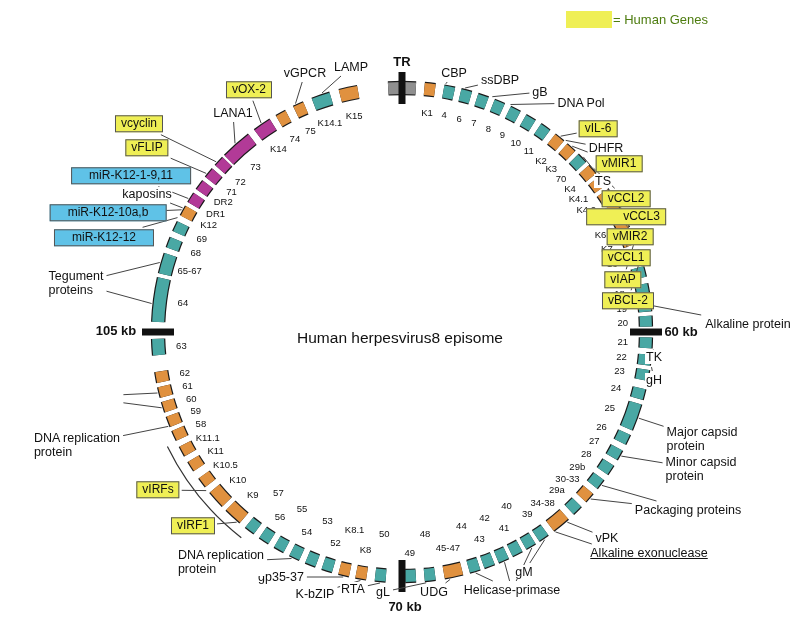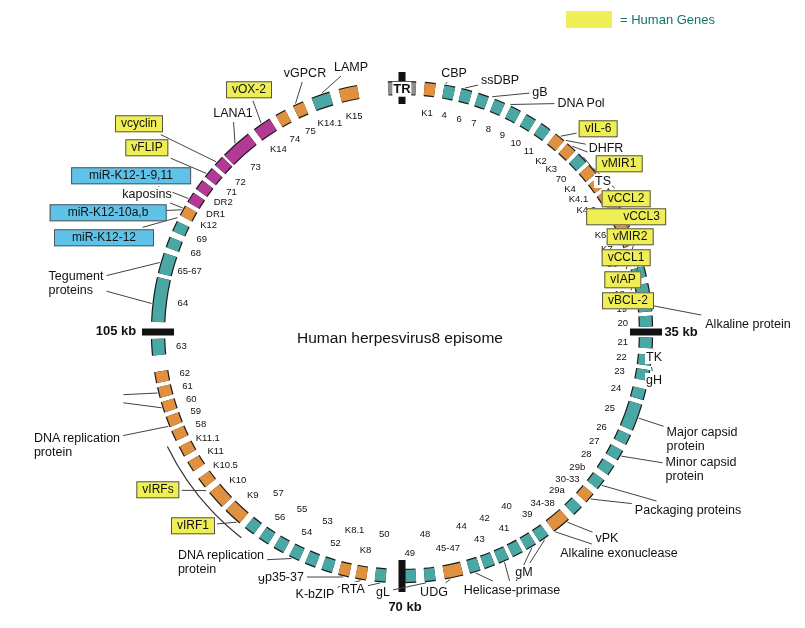--- a/index.html
+++ b/index.html
@@ -9,22 +9,22 @@
   .canvas svg{position:absolute;left:0;top:0;}
   .label-layer{position:absolute;inset:0;}
   .callout{position:absolute;transform:translate(-50%,-50%);font-size:12.5px;line-height:1.12;
            color:#111;white-space:pre;text-align:center;background:#fff;padding:0 1px;}
   .callout.left{text-align:left;}
   .callout.yellow{background:var(--yellow,#efef55);border:1px solid #555;padding:1px 5px;font-size:12px;}
   .callout.blue{background:var(--blue,#5fc2e7);border:1px solid #555;padding:1px 17px;font-size:12px;}
   .callout.bold{font-weight:700;font-size:13px;}
   .callout.title{font-size:15.5px;background:transparent;}
   .callout.latency{font-size:13.5px;background:transparent;}
-  .legend{position:absolute;left:566px;top:11px;display:flex;align-items:center;gap:8px;
-          font-size:13px;color:#0f766e;}
+  .legend{position:absolute;left:566px;top:11px;display:flex;align-items:center;gap:1px;
+          font-size:13px;color:#4d7c0f;}
   .swatch{width:46px;height:17px;display:inline-block;background:var(--yellow,#efef55);}
 </style>
 </head>
 <body>
 
 <div class="canvas">
   <svg width="805" height="628" viewBox="0 0 805 628">
       <path d="M424.3 89.0A244 244 0 0 1 434.9 90.2" stroke="#1a1a1a" stroke-width="14.4" fill="none"></path>
       <path d="M424.3 89.0A244 244 0 0 1 434.9 90.2" stroke="#e0913f" stroke-width="12" fill="none"></path>
       <path d="M443.3 91.5A244 244 0 0 1 453.8 93.6" stroke="#1a1a1a" stroke-width="14.4" fill="none"></path>
@@ -336,21 +336,21 @@
       <div class="callout yellow" style="left: 628px; top: 301px;">vBCL-2</div>
       <div class="callout plain" style="left: 748px; top: 324px;">Alkaline protein</div>
       <div class="callout plain" style="left: 654px; top: 357px;">TK</div>
       <div class="callout plain" style="left: 654px; top: 380px;">gH</div>
       <div class="callout plain left" style="left: 702px; top: 439px;">Major capsid
 protein</div>
       <div class="callout plain left" style="left: 701px; top: 469px;">Minor capsid
 protein</div>
       <div class="callout plain" style="left: 688px; top: 510px;">Packaging proteins</div>
       <div class="callout plain" style="left: 607px; top: 538px;">vPK</div>
-      <div class="callout plain" style="left: 619px; top: 553px;">Alkaline exonuclease</div>
+      <div class="callout plain" style="left: 649px; top: 553px; text-decoration: underline;">Alkaline exonuclease</div>
       <div class="callout plain" style="left: 524px; top: 572px;">gM</div>
       <div class="callout plain" style="left: 512px; top: 590px;">Helicase-primase</div>
       <div class="callout plain" style="left: 434px; top: 592px;">UDG</div>
       <div class="callout plain" style="left: 383px; top: 592px;">gL</div>
       <div class="callout plain" style="left: 353px; top: 589px;">RTA</div>
       <div class="callout plain" style="left: 315px; top: 594px;">K-bZIP</div>
       <div class="callout plain" style="left: 281px; top: 577px;">gp35-37</div>
       <div class="callout plain left" style="left: 221px; top: 562px;">DNA replication
 protein</div>
       <div class="callout yellow" style="left: 193px; top: 526px;">vIRF1</div>
@@ -361,22 +361,22 @@
 proteins</div>
       <div class="callout blue" style="left: 104px; top: 238px; text-align: center;">miR-K12-12</div>
       <div class="callout blue" style="left: 108px; top: 213px;">miR-K12-10a,b</div>
       <div class="callout blue" style="left: 131px; top: 176px;">miR-K12-1-9,11</div>
       <div class="callout plain" style="left: 147px; top: 194px;">kaposins</div>
       <div class="callout yellow" style="left: 147px; top: 148px;">vFLIP</div>
       <div class="callout yellow" style="left: 139px; top: 124px;">vcyclin</div>
       <div class="callout yellow" style="left: 249px; top: 90px;">vOX-2</div>
       <div class="callout plain" style="left: 233px; top: 113px;">LANA1</div>
       <div class="callout title" style="left: 400px; top: 338px;">Human herpesvirus8 episome</div>
-      <div class="callout bold" style="left: 402px; top: 62px; margin-top: 27px;">TR</div>
-      <div class="callout bold" style="left: 681px; top: 332px;">35 kb</div>
+      <div class="callout bold" style="left: 402px; top: 62px;">TR</div>
+      <div class="callout bold" style="left: 681px; top: 332px;">60 kb</div>
       <div class="callout bold" style="left: 405px; top: 607px;">70 kb</div>
       <div class="callout bold" style="left: 116px; top: 331px;">105 kb</div>
     </div>
   <div class="legend">
     <span class="swatch" style="background: rgb(239, 239, 85);"></span>
     <span class="legend-text">= Human Genes</span>
   </div>
 </div>
 
 </body></html>

